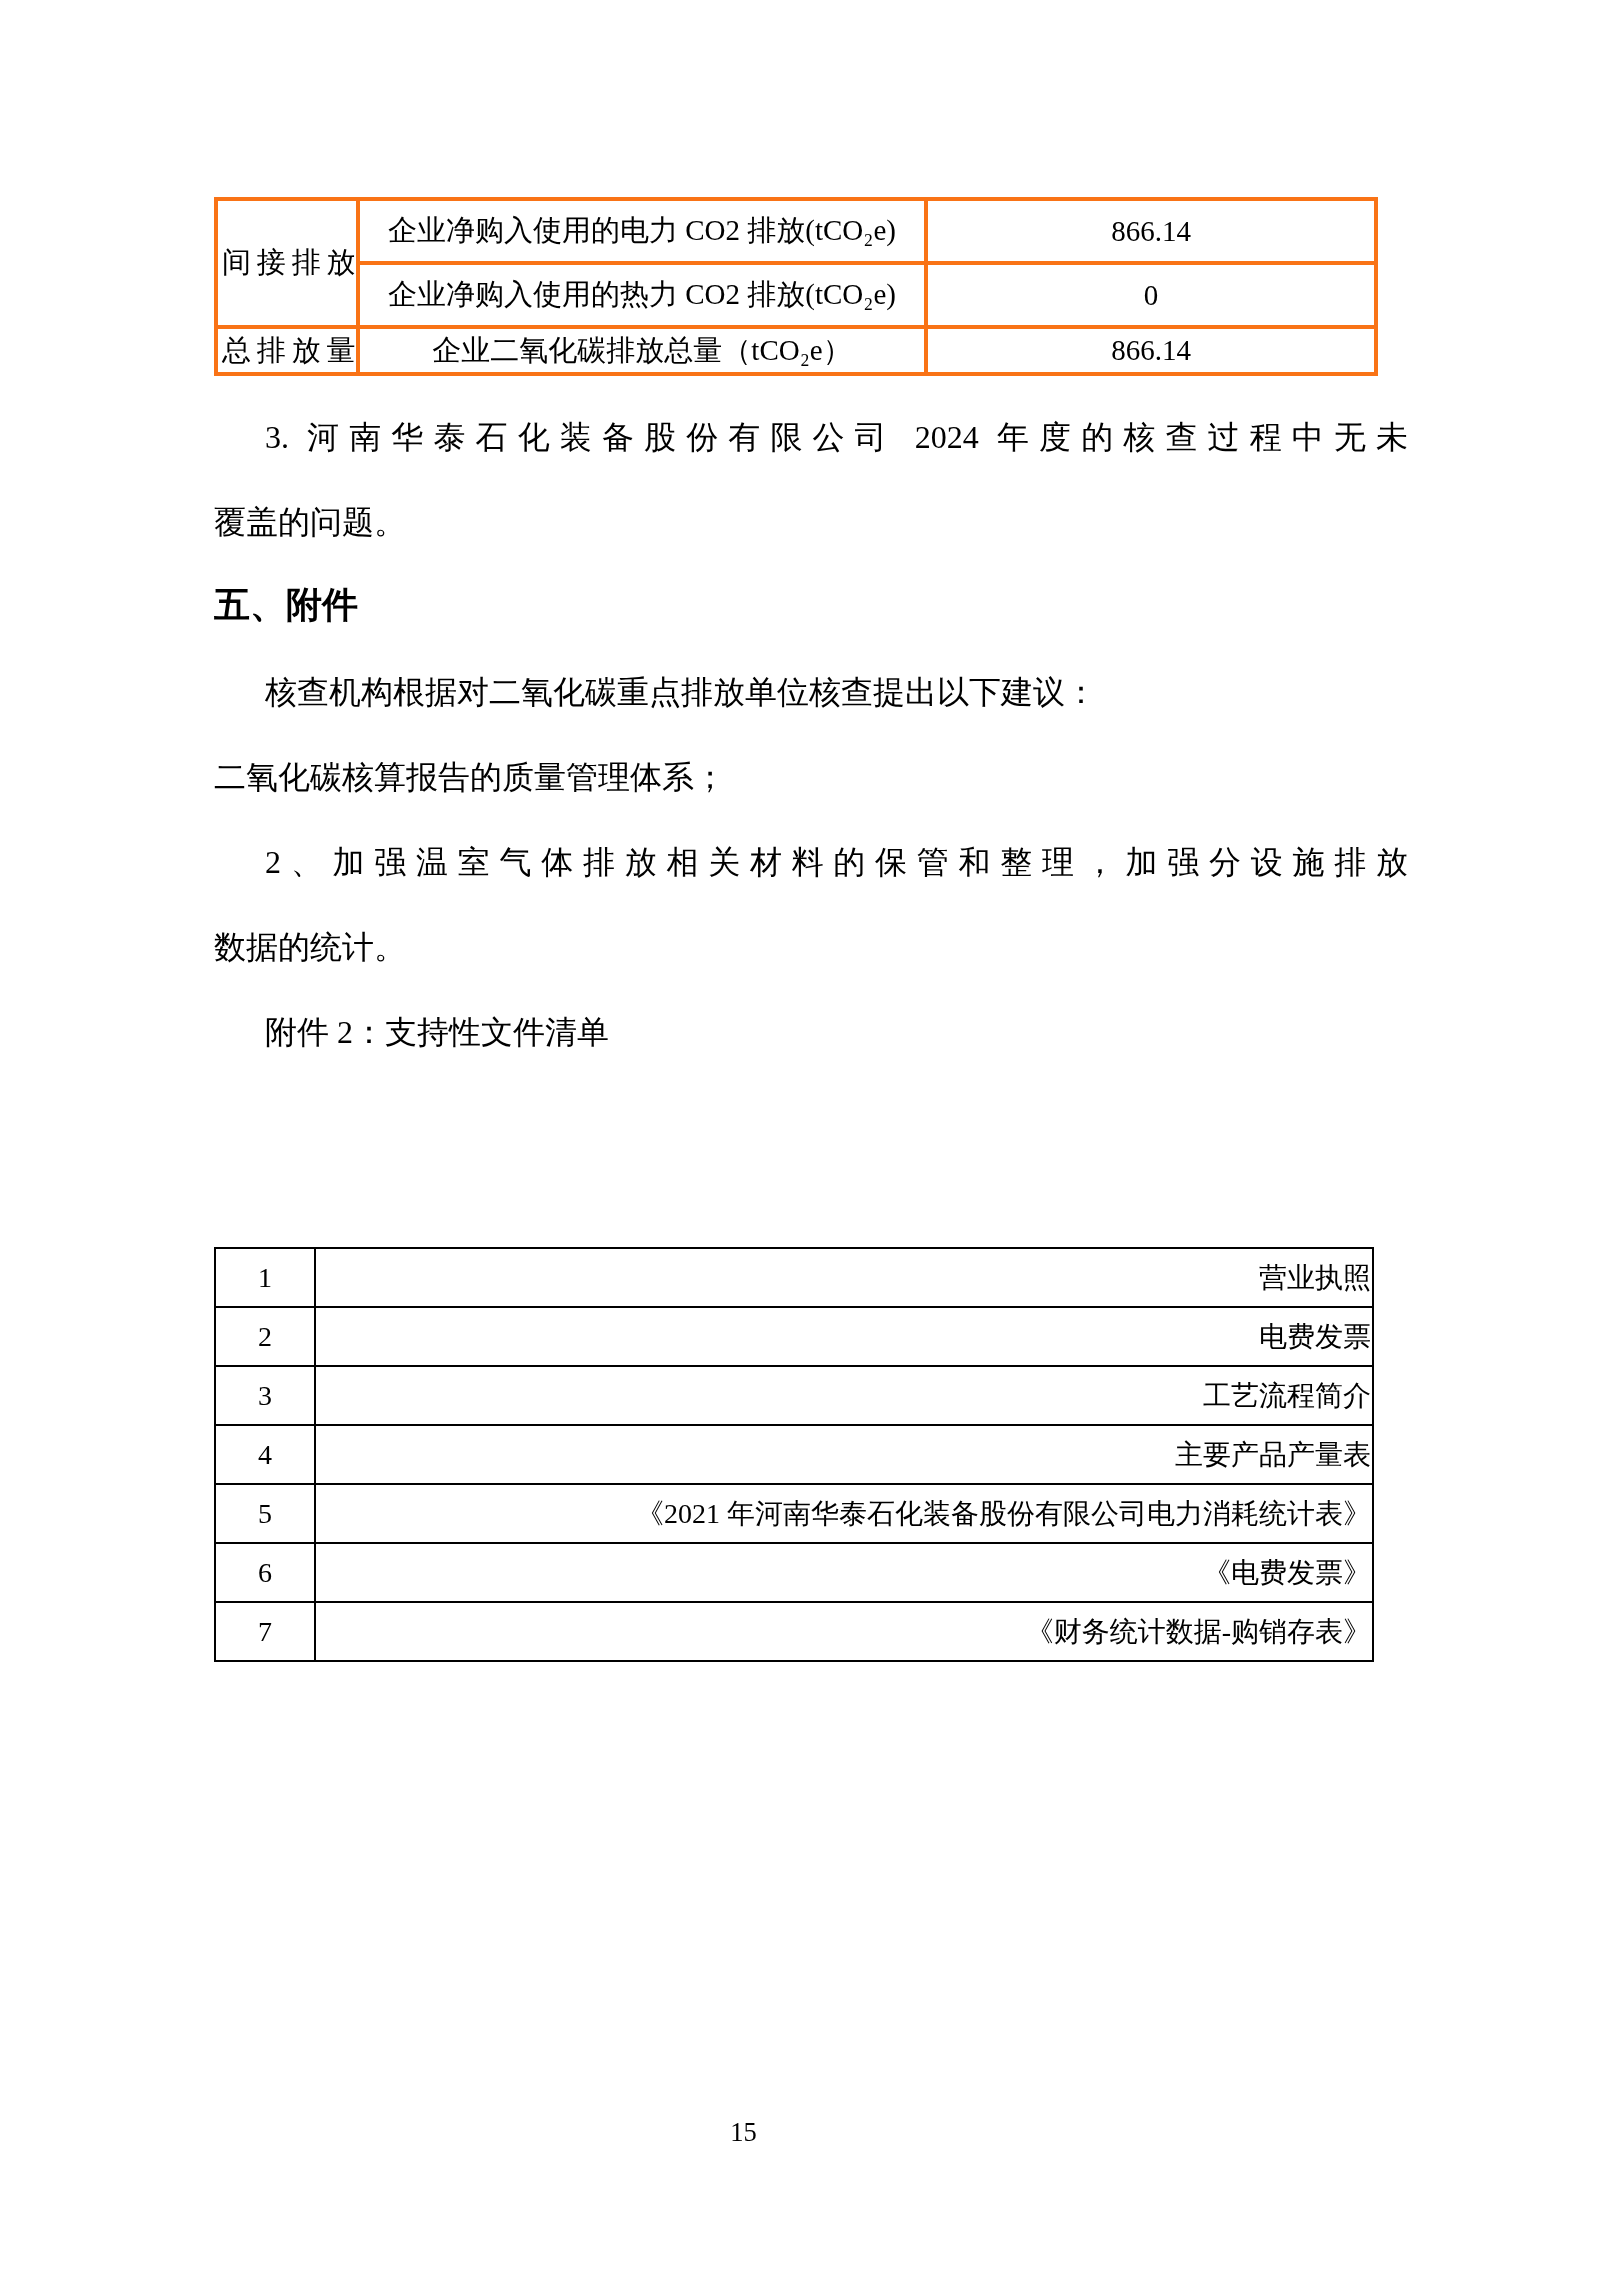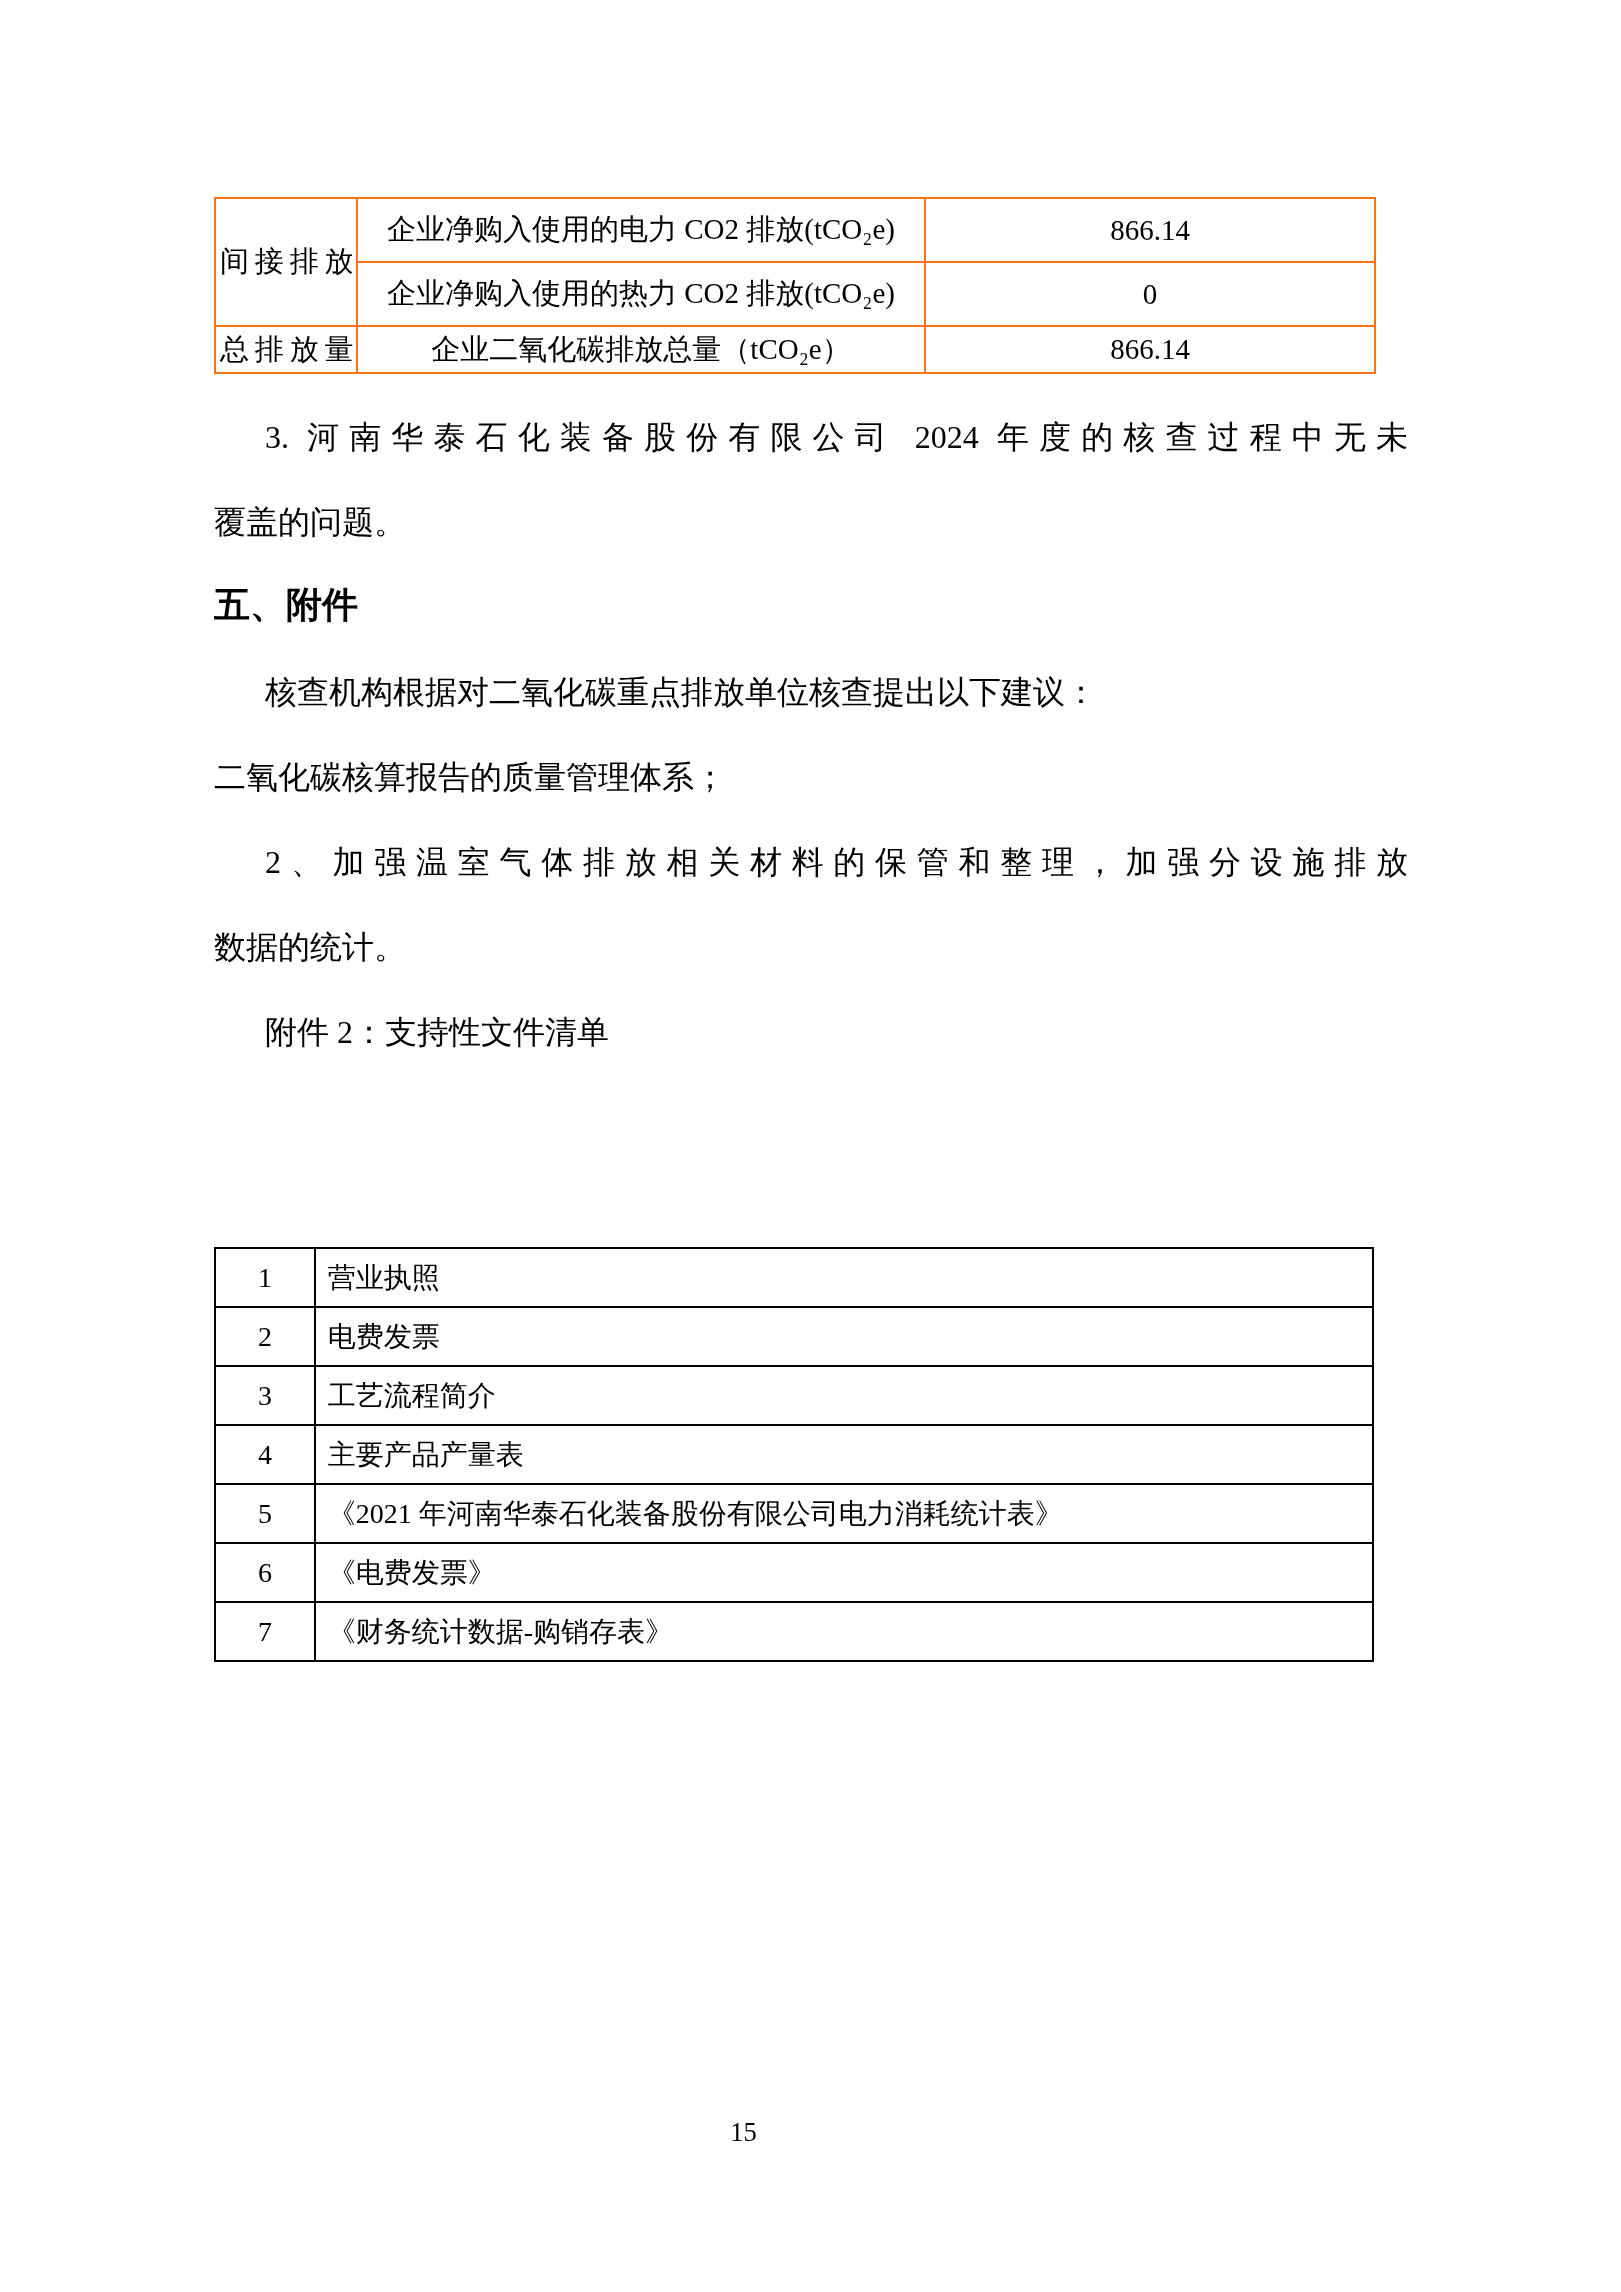--- a/index.html
+++ b/index.html
@@ -17,21 +17,21 @@
   
   table.emissions {
     position: absolute;
     left: 214px;
     top: 197px;
     width: 1160px;
     border-collapse: collapse;
     table-layout: fixed;
   }
   table.emissions td {
-    border: 2px solid #f97316;
+    border: 4px solid #f97316;
     text-align: center;
     vertical-align: middle;
     font-size: 29px;
     padding: 0 3.9px;
     overflow: hidden;
     white-space: nowrap;
   }
   table.emissions tr { height: 64px; }
   td.cat-cell { font-size: 25.5px; letter-spacing: 5.9px; }
   .col-cat  { width: 142px; }
@@ -75,21 +75,21 @@
   table.attachments td {
     border: 2px solid #000000;
     vertical-align: middle;
     font-size: 28px;
     overflow: hidden;
     white-space: nowrap;
   }
   table.attachments tr { height: 59px; }
   .col-num { width: 100px; }
   td.num-cell { text-align: center; }
-  td.doc-cell { text-align: left; padding-left: 11.8px; }
+  td.doc-cell { text-align: right; padding-left: 11.8px; }
 
   
   .page-number {
     position: absolute;
     left: 0;
     top: 2117px;
     width: 1487px;
     text-align: center;
     font-size: 26.5px;
   }

